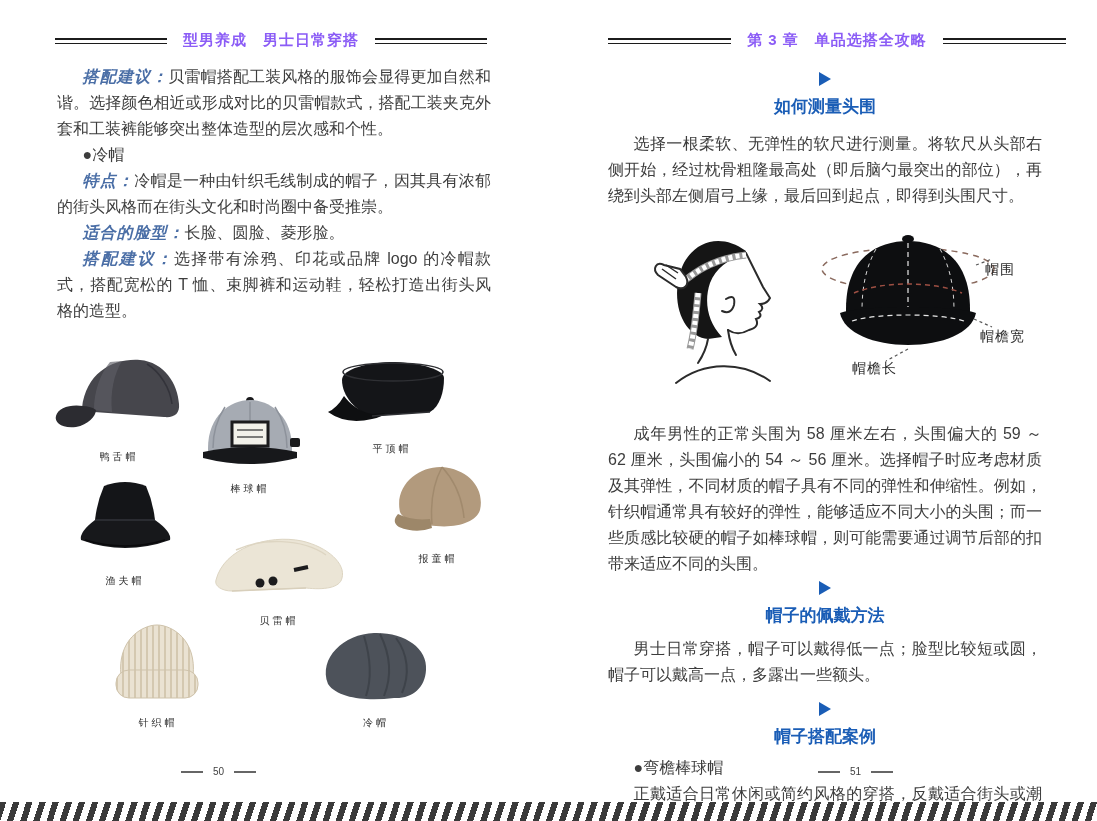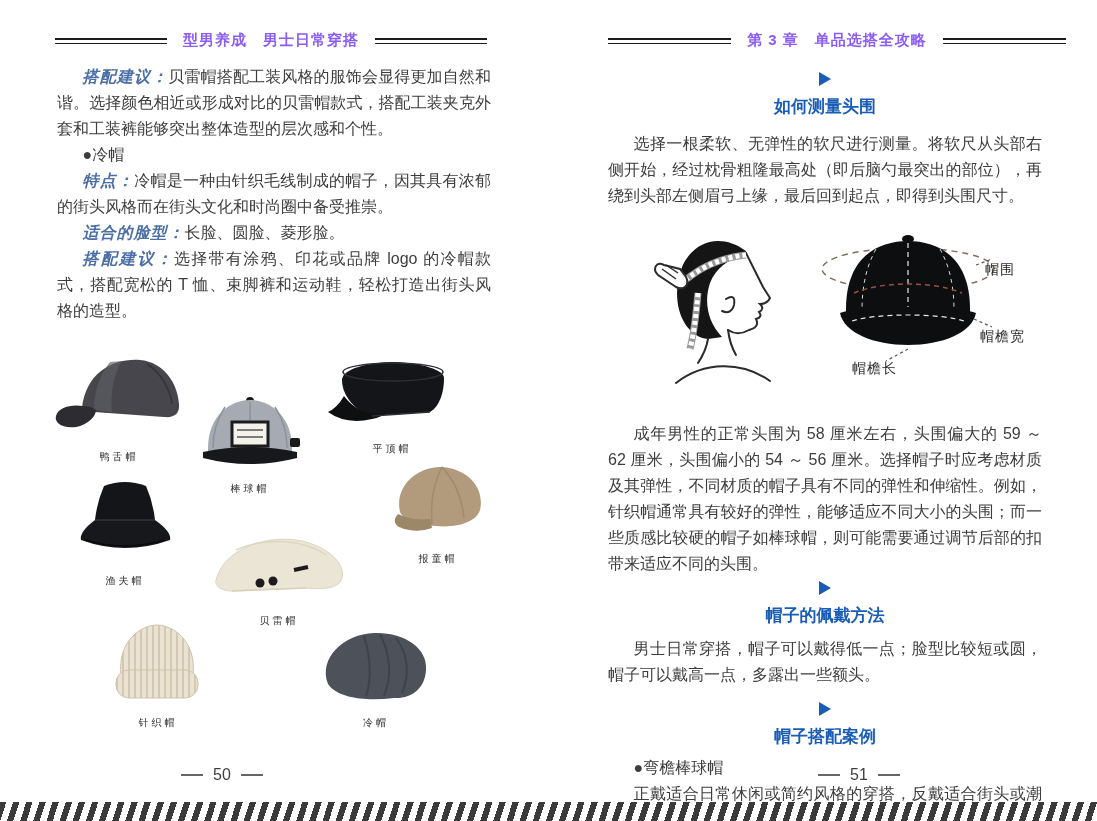--- a/index.html
+++ b/index.html
@@ -39,21 +39,21 @@
   .figure{position:relative;height:196px;}
   .fig-img{position:absolute;}
   .fig-label{position:absolute;font-size:14px;color:#2b2b2b;letter-spacing:1px;white-space:nowrap;}
 
   
   .hat-fig{position:absolute;text-align:center;}
   .hat-fig svg{display:block;margin:0 auto;}
   .hat-label{margin-top:6px;font-size:10px;letter-spacing:3px;color:#2e2e2e;white-space:nowrap;}
 
   
-  .page-num{position:absolute;top:766px;display:flex;align-items:center;gap:10px;font-size:16px;color:#3f3f3f;justify-content:flex-end;}
+  .page-num{position:absolute;top:766px;display:flex;align-items:center;gap:10px;font-size:10px;color:#3f3f3f;justify-content:flex-end;}
   #page-num-left{left:181px;}
   #page-num-right{left:818px;}
   .num-dash{width:22px;height:2px;background:#666;}
 
   
   .footer-stripes{position:absolute;bottom:0;left:0;width:100%;height:19px;
     background:repeating-linear-gradient(108deg,#3a3a3a 0 6px,#ffffff 6px 12.5px);}
 </style>
 </head>
 <body>

